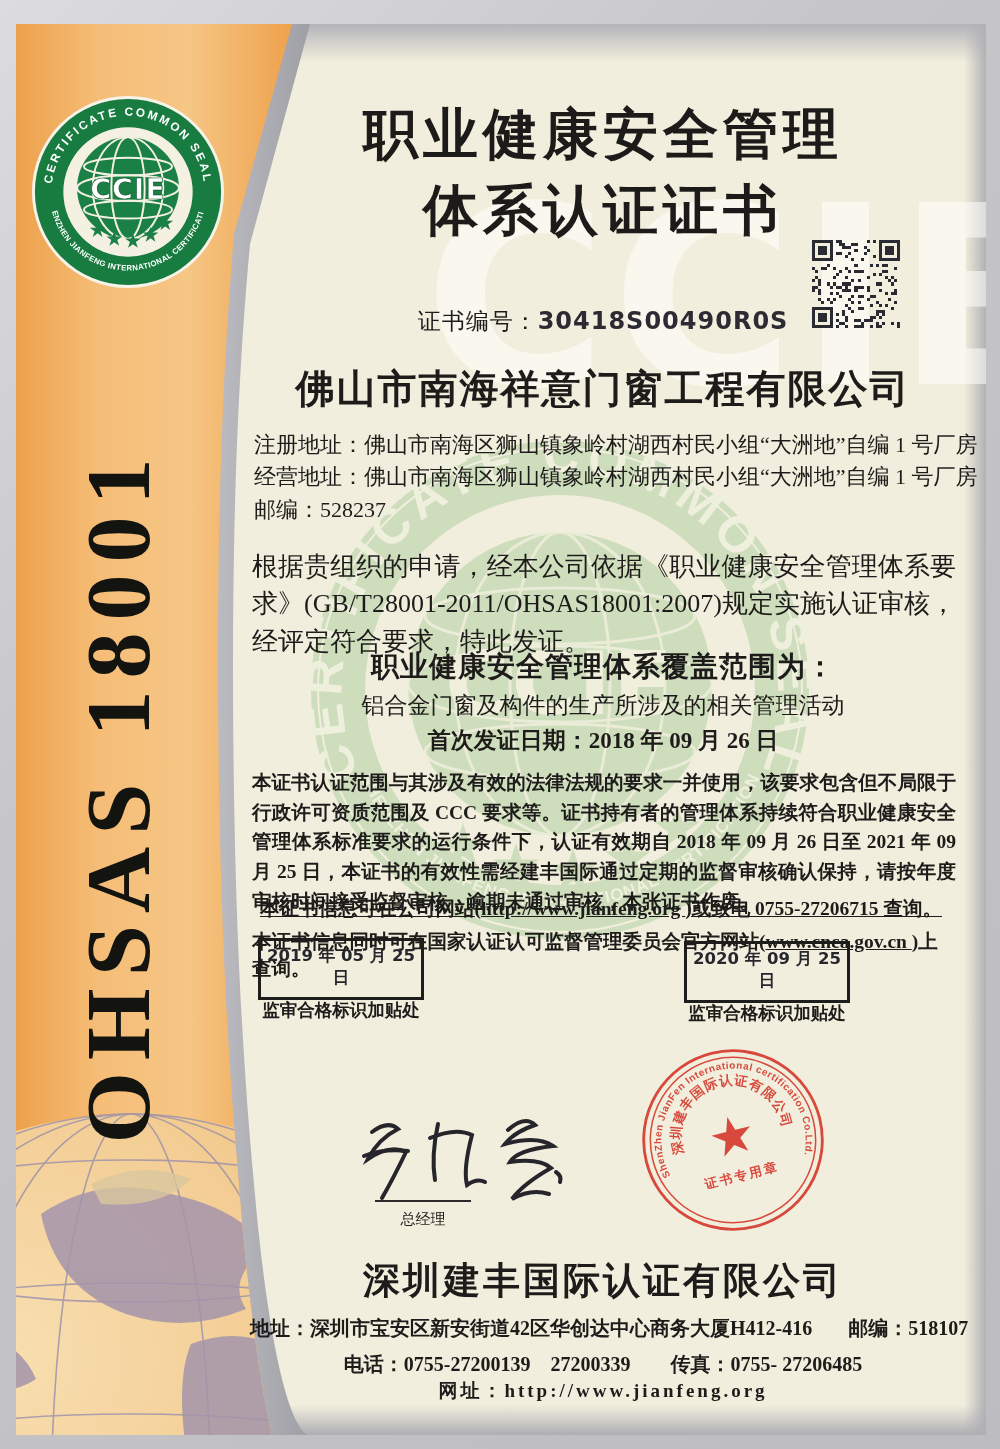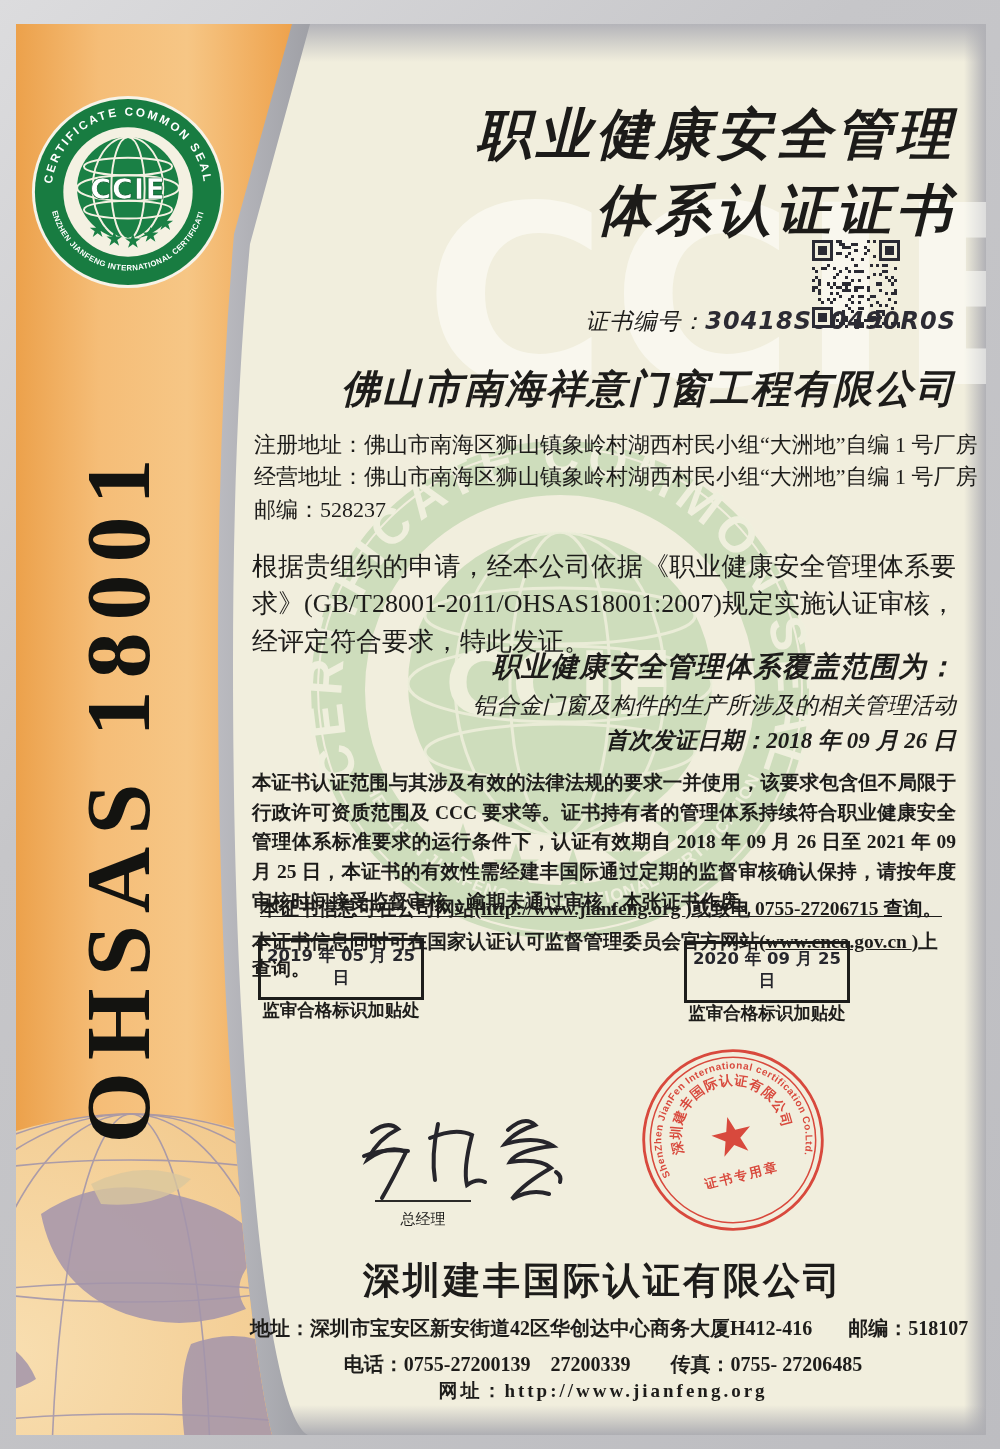--- a/index.html
+++ b/index.html
@@ -12,21 +12,21 @@
   .band{position:absolute;left:0;top:0;}
   .ghost{position:absolute;left:408px;top:128px;font-family:"DejaVu Sans",sans-serif;
     font-weight:bold;font-size:250px;letter-spacing:4px;color:rgba(255,255,251,.55);z-index:1;}
   .wm{position:absolute;left:294px;top:416px;z-index:2;opacity:.62;}
   .ohsas{position:absolute;left:-368px;top:706px;width:940px;height:130px;z-index:3;
     transform:rotate(-90deg);text-align:center;font-weight:bold;font-size:92px;
     letter-spacing:12px;color:#131310;line-height:130px;white-space:nowrap;}
   .ccie{position:absolute;left:14px;top:70px;z-index:4;}
   .content{position:absolute;left:234px;top:0;width:706px;z-index:5;}
   .abs{position:absolute;}
-  .ctr{width:100%;text-align:right;font-style:italic;}
+  .ctr{width:100%;text-align:center;}
   .title{font-size:55px;font-weight:bold;letter-spacing:5px;color:#1c1b19;}
   .certline{font-size:23px;letter-spacing:1px;}
   .certno{font-family:"DejaVu Sans",sans-serif;font-weight:bold;font-size:24px;letter-spacing:1px;color:#2c2b33;}
   .cmp{font-size:39px;font-weight:bold;letter-spacing:2px;}
   .addr{font-size:22px;white-space:nowrap;}
   .ziprow{display:flex;font-size:22px;}
   .credit{margin-left:auto;margin-right:16px;}
   .para{font-size:26px;line-height:1.44;text-align:justify;}
   .scope-t{font-size:28px;font-weight:bold;letter-spacing:1px;}
   .scope{font-size:23px;}

